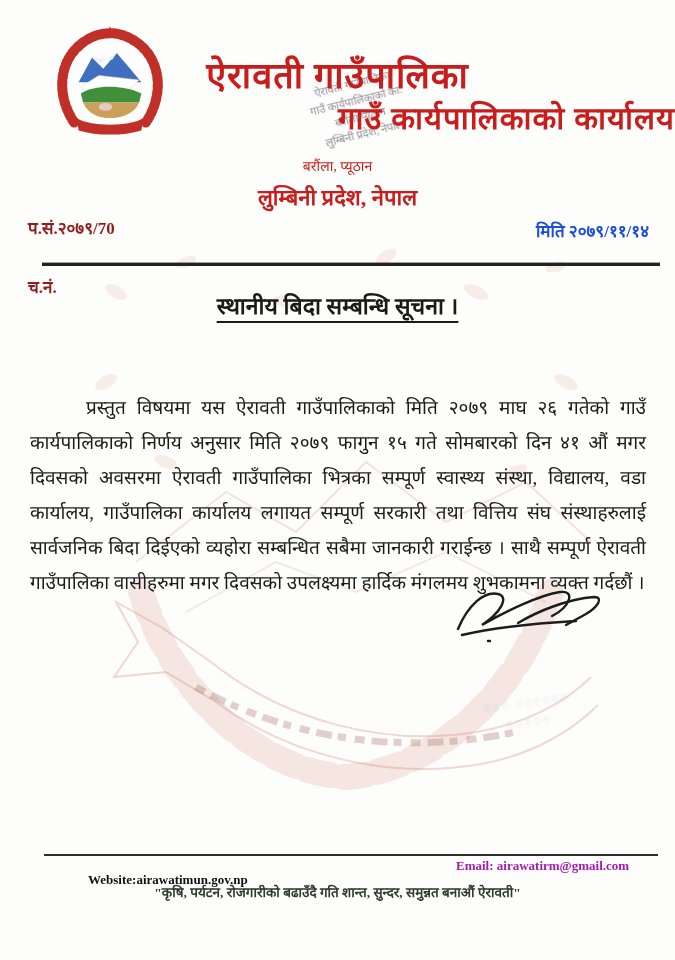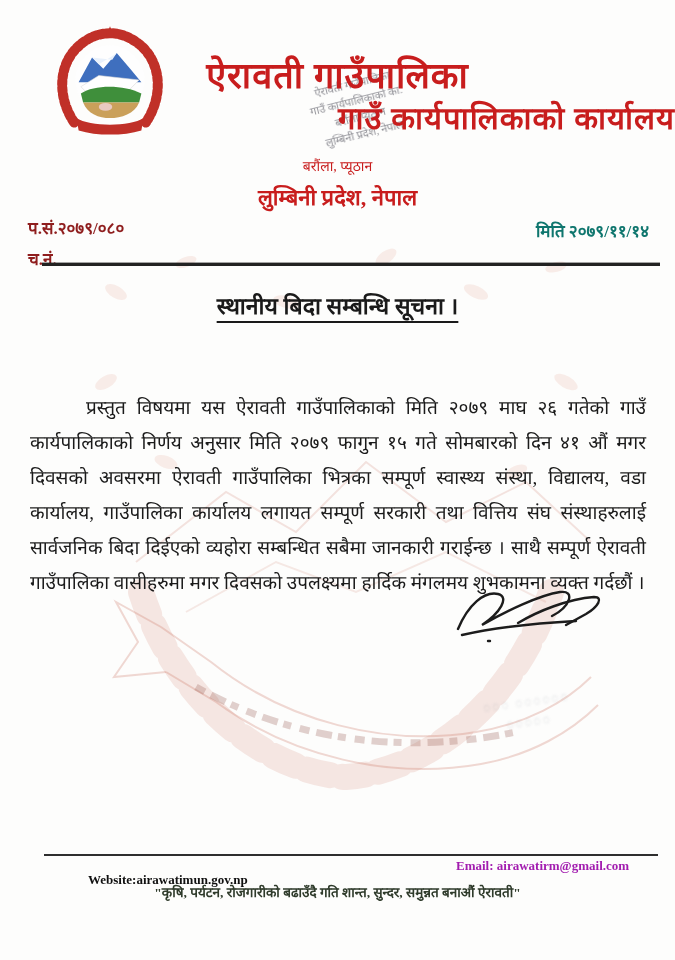--- a/index.html
+++ b/index.html
@@ -25,21 +25,21 @@
     transform:rotate(-14deg);
     color:rgba(45,45,58,.55);
     font-size:11px;line-height:1.55;text-align:center;
     filter:blur(.4px);
     pointer-events:none;
   }
 
   
   .refno{left:28px;top:216px;font-size:17px;font-weight:bold;}
   .chno{left:28px;top:247px;font-size:17px;font-weight:bold;}
-  .date{right:26px;top:219px;font-size:17px;font-weight:600;color:#0f766e;}
+  .date{right:26px;top:219px;font-size:17px;font-weight:600;color:#1d4ed8;}
   .rule1{left:42px;top:263px;width:618px;height:3px;background:#222;
          box-shadow:0 -1px 0 rgba(0,0,0,.35);}
 
   
   .title{top:289px;font-size:23px;font-weight:bold;
          text-decoration:underline;text-underline-offset:7px;
          text-decoration-thickness:2px;font-family:Liberation Serif, serif;}
 
   
   .body-text{
@@ -132,22 +132,22 @@
     <div>गाउँ कार्यपालिकाको का.</div>
     <div>बरौंला प्यूठान</div>
     <div>लुम्बिनी प्रदेश, नेपाल</div>
   </div>
 
   <div class="abs center org1 hdr-red" style="color: rgb(200, 29, 29);">ऐरावती गाउँपालिका</div>
   <div class="abs center org2 hdr-red" style="color: rgb(200, 29, 29);">गाउँ कार्यपालिकाको कार्यालय</div>
   <div class="abs center addr1 hdr-red" style="color: rgb(200, 29, 29);">बरौंला, प्यूठान</div>
   <div class="abs center addr2 hdr-red" style="color: rgb(200, 29, 29);">लुम्बिनी प्रदेश, नेपाल</div>
 
-  <div class="abs refno ref-red" style="color: rgb(143, 30, 30);">प.सं.२०७९/०८०</div>
-  <div class="abs chno ref-red" style="color: rgb(143, 30, 30);">च.नं.</div>
+  <div class="abs refno ref-red" style="color: rgb(143, 30, 30);">प.सं.२०७९/70</div>
+  <div class="abs chno ref-red" style="color: rgb(143, 30, 30); margin-top: 28px;">च.नं.</div>
   <div class="abs date">मिति २०७९/११/१४</div>
   <div class="abs rule1"></div>
 
   <div class="abs center title">स्थानीय बिदा सम्बन्धि सूचना ।</div>
 
   <p class="abs body-text">प्रस्तुत विषयमा यस ऐरावती गाउँपालिकाको मिति २०७९ माघ २६ गतेको गाउँ कार्यपालिकाको निर्णय अनुसार मिति २०७९ फागुन १५ गते सोमबारको दिन ४१ औं मगर दिवसको अवसरमा ऐरावती गाउँपालिका भित्रका सम्पूर्ण स्वास्थ्य संस्था, विद्यालय, वडा कार्यालय, गाउँपालिका कार्यालय लगायत सम्पूर्ण सरकारी तथा वित्तिय संघ संस्थाहरुलाई सार्वजनिक बिदा दिईएको व्यहोरा सम्बन्धित सबैमा जानकारी गराईन्छ । साथै सम्पूर्ण ऐरावती गाउँपालिका वासीहरुमा मगर दिवसको उपलक्ष्यमा हार्दिक मंगलमय शुभकामना व्यक्त गर्दछौं ।</p>
 
   <svg class="abs sig-svg" viewBox="0 0 165 64" aria-hidden="true">
     <g fill="none" stroke="#1c1c1c" stroke-width="2.4" stroke-linecap="round">
       <path d="M10,46 C20,22 36,8 50,11 C62,14 52,30 34,42 C58,28 92,12 112,9 C128,7 122,24 104,33"></path>

